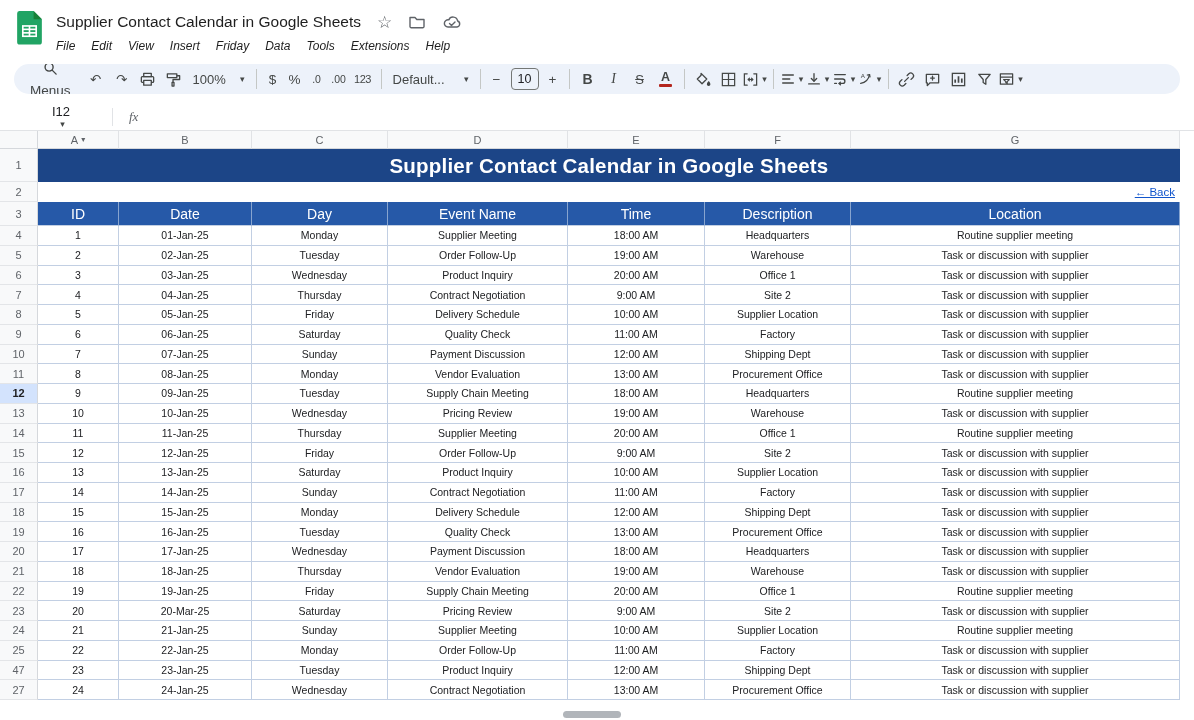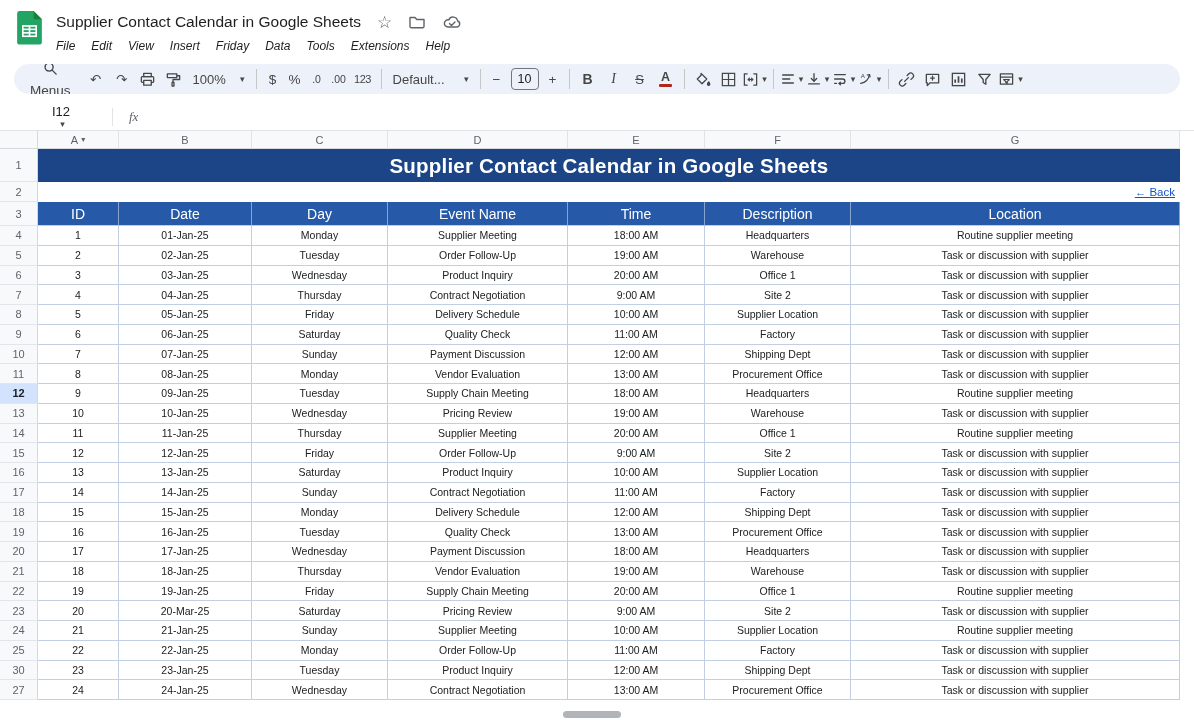--- a/index.html
+++ b/index.html
@@ -490,21 +490,21 @@
         <div class="cell">Supplier Location</div>
         <div class="cell">Routine supplier meeting</div>
         <div class="rowh">25</div>
         <div class="cell">22</div>
         <div class="cell">22-Jan-25</div>
         <div class="cell">Monday</div>
         <div class="cell">Order Follow-Up</div>
         <div class="cell">11:00 AM</div>
         <div class="cell">Factory</div>
         <div class="cell">Task or discussion with supplier</div>
-        <div class="rowh">30</div>
+        <div class="rowh">47</div>
         <div class="cell">23</div>
         <div class="cell">23-Jan-25</div>
         <div class="cell">Tuesday</div>
         <div class="cell">Product Inquiry</div>
         <div class="cell">12:00 AM</div>
         <div class="cell">Shipping Dept</div>
         <div class="cell">Task or discussion with supplier</div>
         <div class="rowh">27</div>
         <div class="cell">24</div>
         <div class="cell">24-Jan-25</div>

